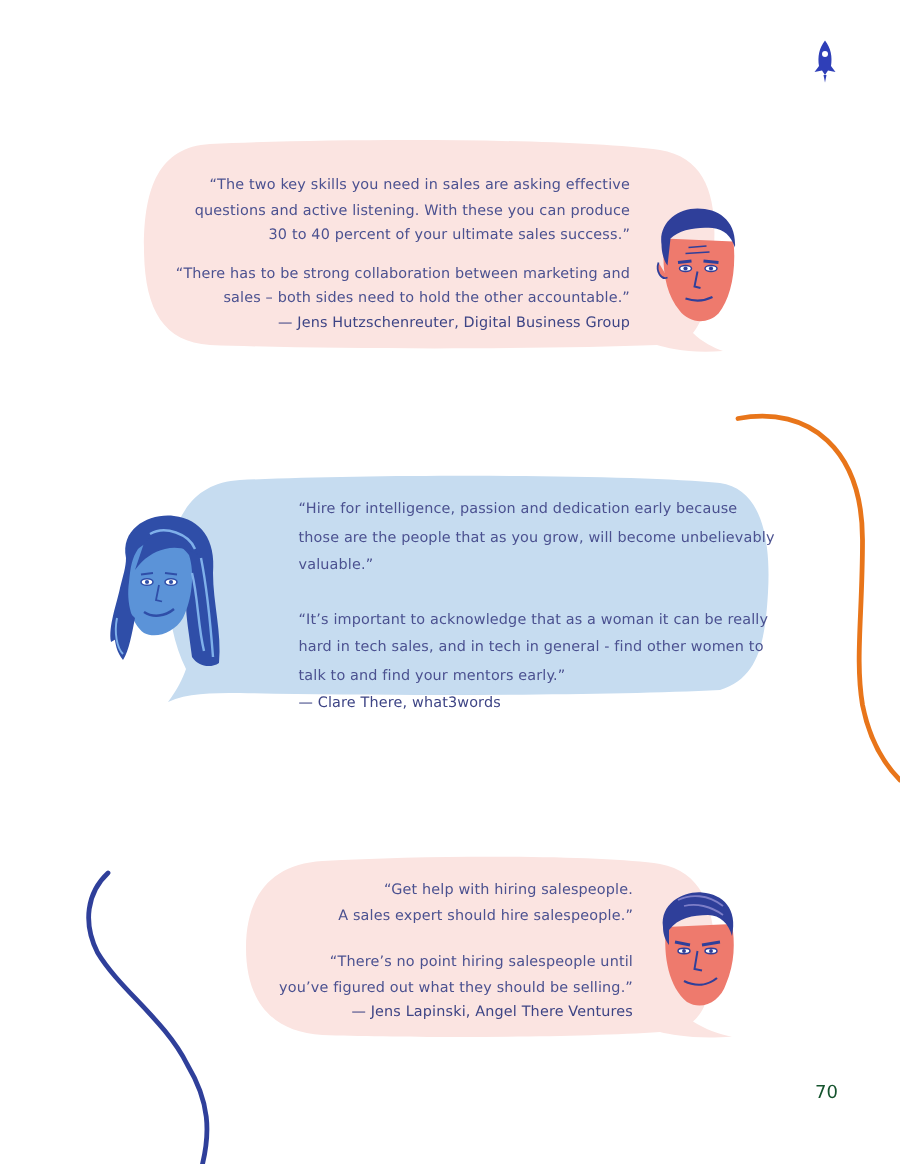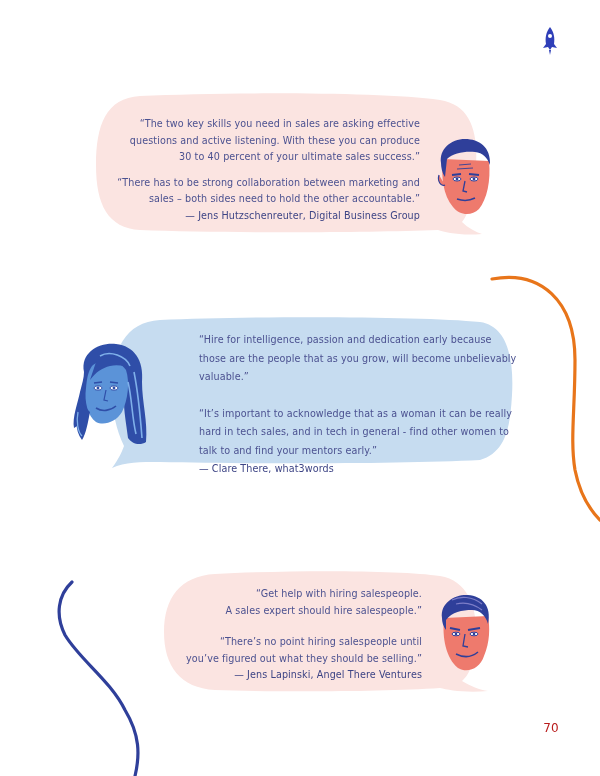--- a/index.html
+++ b/index.html
@@ -62,21 +62,21 @@
       top: 26px;
       width: 24px;
       height: 30px;
     }
     .page-number {
       position: absolute;
       left: 536px;
       top: 721px;
       width: 30px;
       font-size: 12px;
-      color: #b91c1c;
+      color: #14532d;
       text-align: center;
     }
   </style>
 </head>
 <body>
 
 <div class="page">
 
   <svg class="deco" viewBox="0 0 600 776">
     <path d="M492 279 C 540 270, 575 300, 575 360 C 575 410, 570 440, 575 470 C 580 495, 590 510, 600 520" fill="none" stroke="#e8751a" stroke-width="3.2" stroke-linecap="round"></path>

